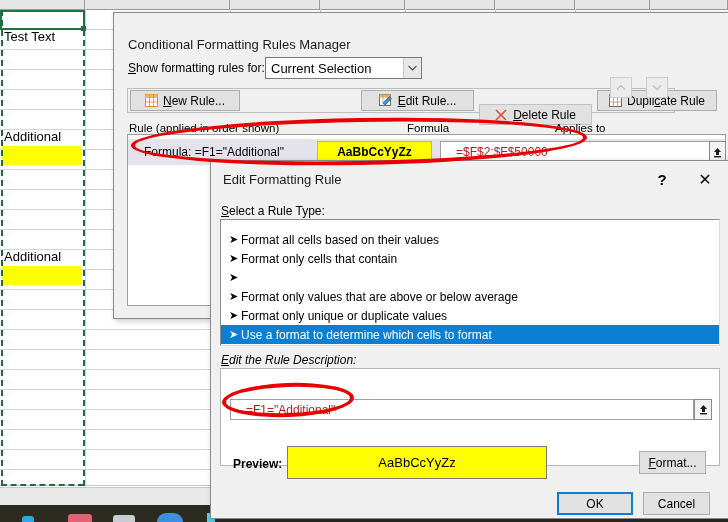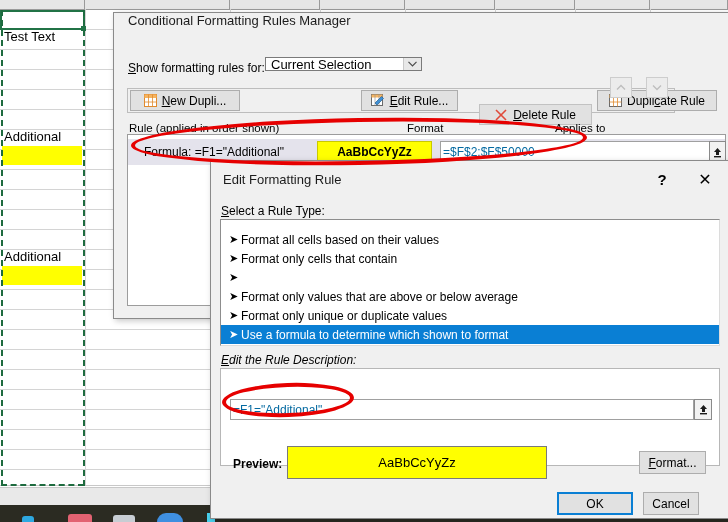--- a/index.html
+++ b/index.html
@@ -32,21 +32,21 @@
   .dlg{position:absolute;background:#f0f0f0;border:1px solid #8a8a8a;
      box-shadow:2px 2px 6px rgba(0,0,0,.22);}
   .dlg-title{font-size:13px;color:#1c1c1c;}
   .grp-label{font-size:12px;color:#000;}
   .ul{text-decoration:underline;}
   .btn{background:#e1e1e1;border:1px solid #adadad;box-sizing:border-box;
      display:flex;align-items:center;justify-content:center;font-size:12px;color:#000;
      white-space:nowrap;}
   .btn.disabled{color:#b4b4b4;border-color:#cdcdcd;background:#ececec;}
   .field{background:#fff;border:1px solid #a0a0a0;box-sizing:border-box;
-     display:flex;align-items:center;font-size:12px;padding-left:2px;color:#0369a1;}
+     display:flex;align-items:center;font-size:12px;padding-left:15px;color:#b91c1c;}
   .whitebox{background:#fff;border:1px solid #9c9c9c;box-sizing:border-box;}
   .sunken{border:1px solid #8d8d8d;border-right-color:#dcdcdc;border-bottom-color:#dcdcdc;}
 
   
   .combo{position:absolute;background:#fff;border:1px solid #7a7a7a;box-sizing:border-box;
      display:flex;align-items:center;font-size:13px;padding-left:5px;}
   .combo-arrow{position:absolute;right:0;top:0;bottom:0;width:17px;background:#e8e8e8;
      border-left:1px solid #c9c9c9;display:flex;align-items:center;justify-content:center;}
 
   
@@ -139,27 +139,27 @@
 <div id="taskbar">
   <div class="tb-icon" style="left:22px;background:#2ea8e0;width:12px;height:6px"></div>
   <div class="tb-icon" style="left:68px;background:#e26272;width:24px;height:8px"></div>
   <div class="tb-icon" style="left:113px;background:#c7cdd3;width:22px;height:7px"></div>
   <div class="tb-icon" style="left:157px;background:#3f8fe0;width:26px;height:9px;border-radius:11px 11px 0 0"></div>
   <div class="tb-icon" style="left:207px;background:#49d3f0;width:8px;height:9px;border-radius:0"></div>
 </div>
 
 <div class="dlg" id="cfrm" style="left:113px;top:12px;width:615px;height:305px;">
 
-  <div class="dlg-title" style="position:absolute;left:14px;top:0;text-align:center;">Conditional Formatting Rules Manager</div>
+  <div class="dlg-title" style="position:absolute;left:14px;top:24px;text-align:center;">Conditional Formatting Rules Manager</div>
 
   <div class="grp-label" style="position:absolute;left:14px;top:48px;">
     <span class="ul">S</span><span>how formatting rules for:</span>
   </div>
 
-  <div class="combo" style="left:151px;top:44px;width:157px;height:14px;">
+  <div class="combo" style="left:151px;top:44px;width:157px;height:22px;">
     <span>Current Selection</span>
     <span class="combo-arrow">
       <svg width="9" height="6" viewBox="0 0 9 6">
           <path d="M0.5 0.8 L4.5 4.8 L8.5 0.8" stroke="#4a4a4a" stroke-width="1.2" fill="none"></path>
         </svg>
     </span>
   </div>
 
   <div style="position:absolute;left:13px;top:75px;width:548px;height:25px;background:#f0f0f0;
               border:1px solid #bdbdbd;box-sizing:border-box;"></div>
@@ -167,24 +167,24 @@
   <div class="btn" style="position:absolute;left:16px;top:77px;width:110px;height:21px;">
     <span style="margin-right:5px;display:flex">
       <svg width="13" height="13" viewBox="0 0 13 13">
         <rect x="0.5" y="0.5" width="12" height="12" fill="#fff" stroke="#e08a2e"></rect>
         <rect x="0.5" y="0.5" width="12" height="3.5" fill="#f5b461"></rect>
         <line x1="4.5" y1="0.5" x2="4.5" y2="12.5" stroke="#e08a2e" stroke-width="0.8"></line>
         <line x1="8.5" y1="0.5" x2="8.5" y2="12.5" stroke="#e08a2e" stroke-width="0.8"></line>
         <line x1="0.5" y1="8" x2="12.5" y2="8" stroke="#e08a2e" stroke-width="0.8"></line>
       </svg>
     </span>
-    <span><span class="ul">N</span><span>ew Dupli...</span></span>
-  </div>
-
-  <div class="btn" style="position:absolute;left:247px;top:77px;width:97px;height:21px;">
+    <span><span class="ul">N</span><span>ew Rule...</span></span>
+  </div>
+
+  <div class="btn" style="position:absolute;left:247px;top:77px;width:113px;height:21px;">
     <span style="margin-right:5px;display:flex">
       <svg width="14" height="13" viewBox="0 0 14 13">
         <rect x="0.5" y="0.5" width="11" height="11" fill="#fff" stroke="#6b6b6b"></rect>
         <rect x="0.5" y="0.5" width="11" height="3" fill="#f5b461"></rect>
         <line x1="4" y1="0.5" x2="4" y2="11.5" stroke="#9a9a9a" stroke-width="0.7"></line>
         <line x1="8" y1="0.5" x2="8" y2="11.5" stroke="#9a9a9a" stroke-width="0.7"></line>
         <path d="M6 11 L12.5 4.5 L10.5 2.5 L4 9 Z" fill="#3f8fd4" stroke="#28608f" stroke-width="0.7"></path>
       </svg>
     </span>
     <span><span class="ul">E</span><span>dit Rule...</span></span>
@@ -207,21 +207,21 @@
         <rect x="0.5" y="0.5" width="12" height="3.5" fill="#f5b461"></rect>
         <line x1="4.5" y1="0.5" x2="4.5" y2="12.5" stroke="#e08a2e" stroke-width="0.8"></line>
         <line x1="8.5" y1="0.5" x2="8.5" y2="12.5" stroke="#e08a2e" stroke-width="0.8"></line>
         <line x1="0.5" y1="8" x2="12.5" y2="8" stroke="#e08a2e" stroke-width="0.8"></line>
       </svg>
     </span>
     <span>Dupli<span class="ul">c</span><span>ate Rule</span></span>
   </div>
 
   <div class="rules-hdr" style="left:15px;top:109px;">Rule (applied in order shown)</div>
-  <div class="rules-hdr" style="left:293px;top:109px;">Format</div>
+  <div class="rules-hdr" style="left:293px;top:109px;">Formula</div>
   <div class="rules-hdr" style="left:441px;top:109px;">Applies to</div>
 
   <div class="whitebox" style="position:absolute;left:13px;top:121px;width:599px;height:172px;"></div>
 
   <div class="rule-row" style="left:14px;top:126px;width:597px;height:26px;"></div>
   <div style="position:absolute;left:30px;top:132px;font-size:12px;">Formula: =F1="Additional"</div>
   <div class="fmt-swatch" style="left:203px;top:128px;width:115px;height:22px;">AaBbCcYyZz</div>
   <div class="field" style="position:absolute;left:326px;top:128px;width:276px;height:22px;">=$F$2:$F$50000</div>
   <div class="collapse-btn" style="left:595px;top:128px;width:17px;height:22px;">
     <svg width="11" height="11" viewBox="0 0 11 11">
@@ -270,21 +270,21 @@
     <div class="rt-item" style="top:67px;">
       <span class="rt-arrow">➤</span>
       <span>Format only values that are above or below average</span>
     </div>
     <div class="rt-item" style="top:86px;">
       <span class="rt-arrow">➤</span>
       <span>Format only unique or duplicate values</span>
     </div>
     <div class="rt-item sel" style="top:105px;">
       <span class="rt-arrow">➤</span>
-      <span>Use a formula to determine which shown to format</span>
+      <span>Use a format to determine which cells to format</span>
     </div>
   </div>
 
   <div class="grp-label" style="position:absolute;left:10px;top:192px;font-style:italic;">
     <span class="ul">E</span><span>dit the Rule Description:</span>
   </div>
 
   <div style="position:absolute;left:9px;top:207px;width:500px;height:98px;background:#fff;
               border:1px solid #b7b7b7;box-sizing:border-box;"></div>
 
@@ -302,17 +302,17 @@
   <div style="position:absolute;left:76px;top:285px;width:260px;height:33px;
               border:1px solid #7a7a7a;background:#ffff00;box-sizing:border-box;
               display:flex;align-items:center;justify-content:center;font-size:13px;">AaBbCcYyZz</div>
 
   <div class="btn" style="position:absolute;left:346px;top:331px;width:76px;height:23px;
               border:2px solid #0a7fd4;">OK</div>
 
   <div class="btn" style="position:absolute;left:428px;top:290px;width:67px;height:23px;">
     <span><span class="ul">F</span><span>ormat...</span></span>
   </div>
-  <div class="btn" style="position:absolute;left:432px;top:331px;width:56px;height:23px;">Cancel</div>
+  <div class="btn" style="position:absolute;left:432px;top:331px;width:67px;height:23px;">Cancel</div>
 </div>
 
 <div class="annot" style="left:131px;top:118px;width:456px;height:47px;transform:rotate(-1deg);"></div>
 <div class="annot" style="left:222px;top:383px;width:132px;height:34px;transform:rotate(-2deg);"></div>
 
 </body></html>

